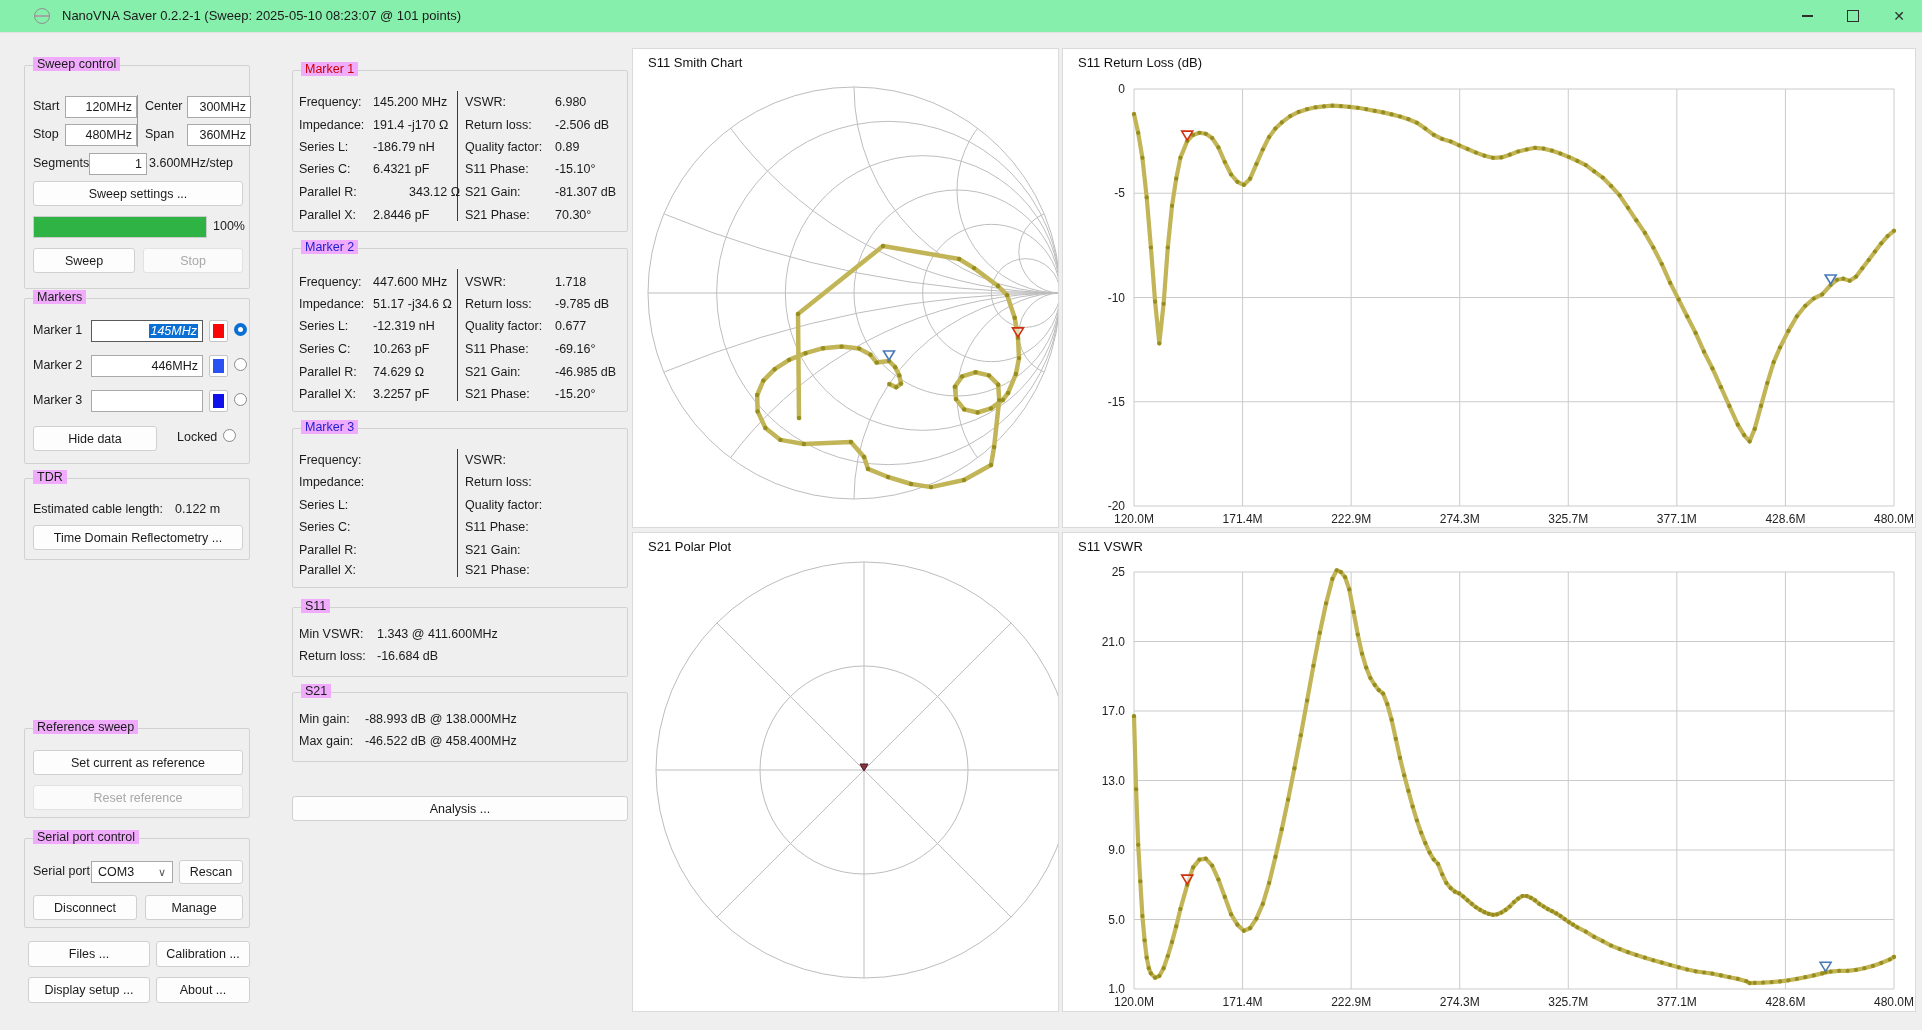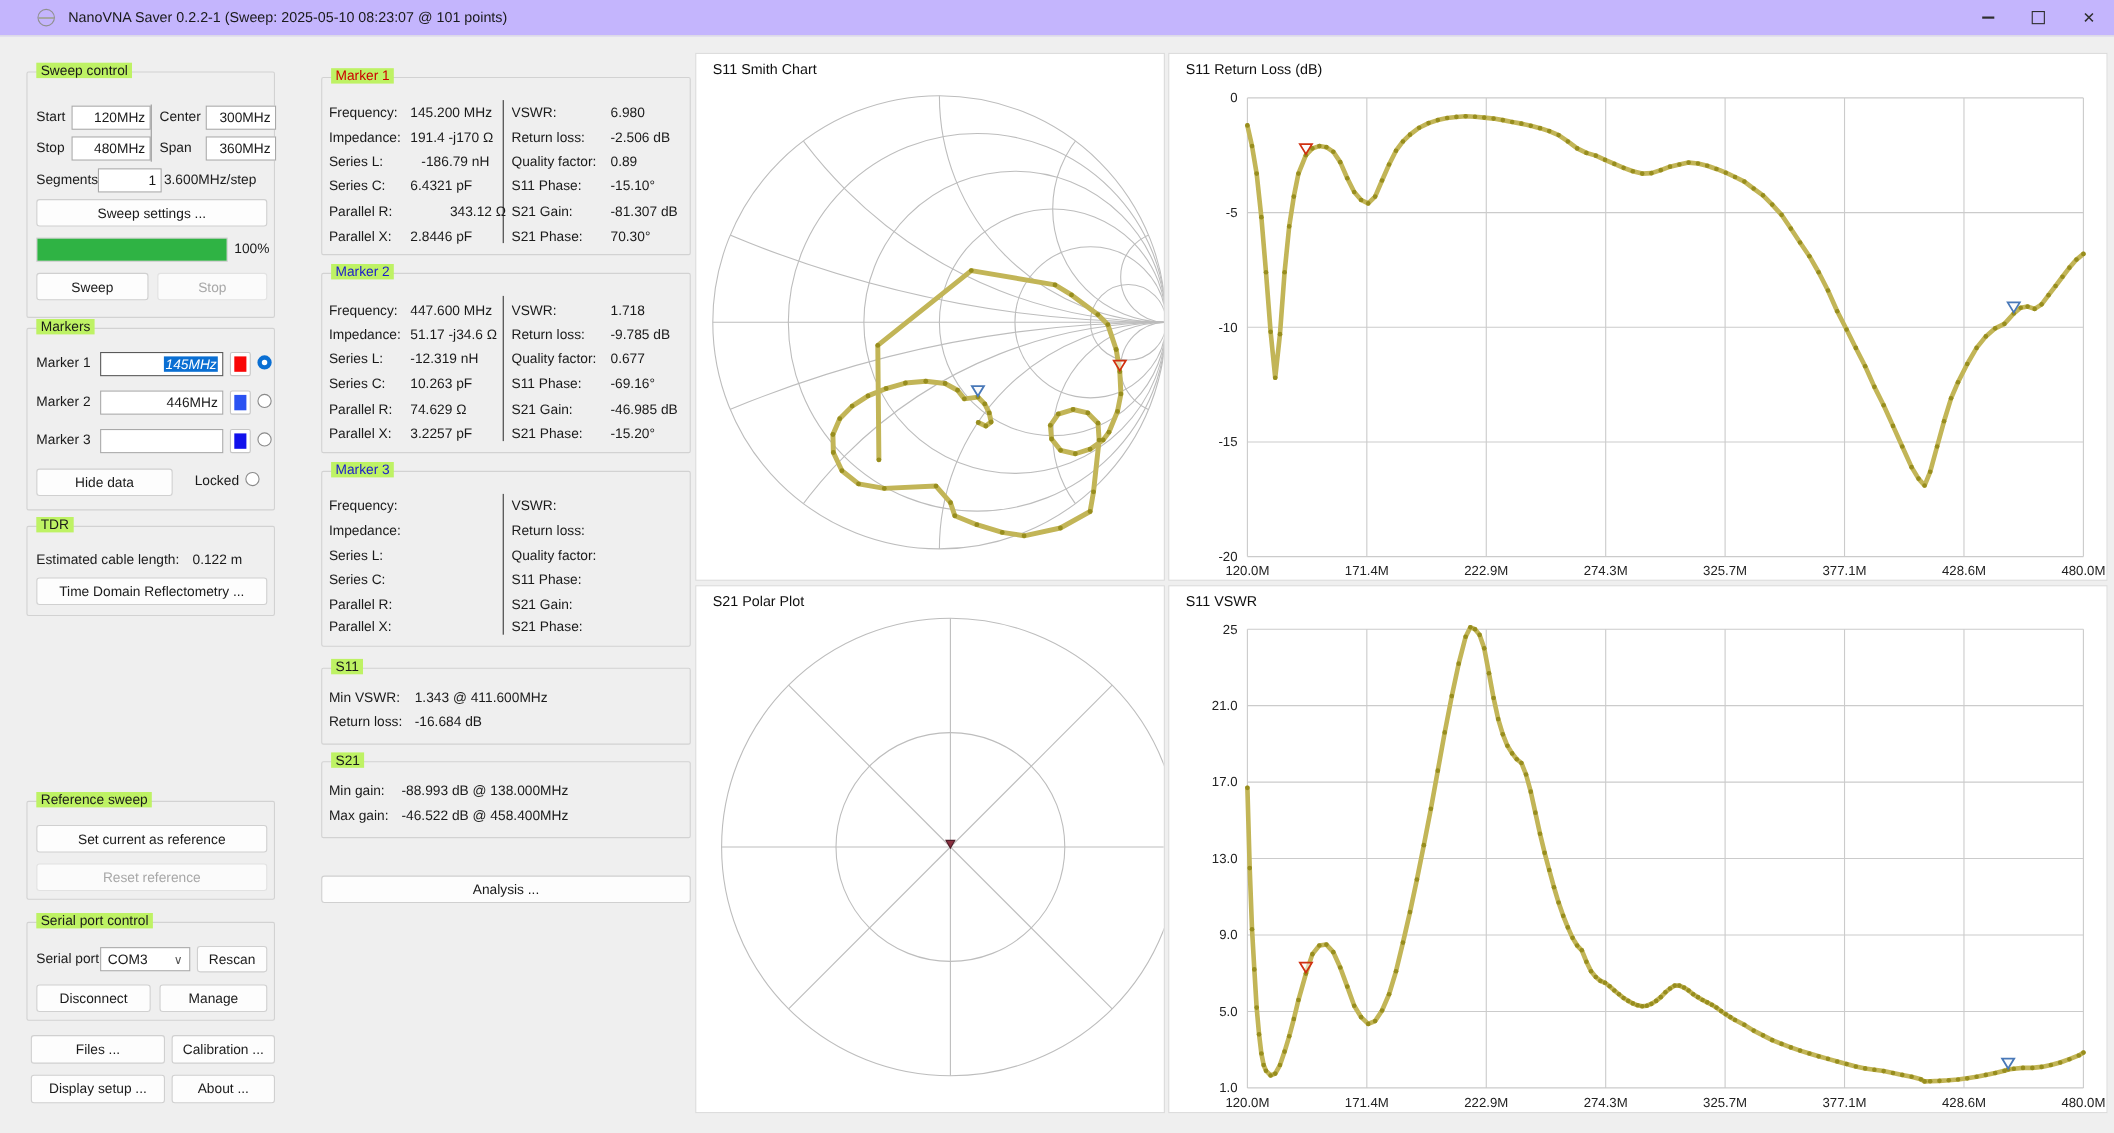--- a/index.html
+++ b/index.html
@@ -2,30 +2,30 @@
 <html><head>
 <meta charset="utf-8">
 <style>
   html,body{margin:0;padding:0;}
   body{
     width:1922px;height:1030px;position:relative;overflow:hidden;
     background:#efefef;color:#1a1a1a;
     font-family:"Liberation Sans", sans-serif;font-size:12.5px;
   }
   
-  .titlebar{position:absolute;left:0;top:0;right:0;height:32px;background:#c4b5fd;border-bottom:1px solid #e2e2e2;text-align:center;}
+  .titlebar{position:absolute;left:0;top:0;right:0;height:32px;background:#86efac;border-bottom:1px solid #e2e2e2;text-align:center;}
   .app-icon{position:absolute;left:34px;top:8px;width:14px;height:14px;border:1.5px solid #909090;border-radius:50%;
     background:linear-gradient(transparent 44%, #a5a5a5 44% 56%, transparent 56%);}
   .title-text{position:absolute;left:62px;top:8px;font-size:13px;white-space:nowrap;}
   .win-btn{position:absolute;top:0;width:46px;height:32px;display:flex;align-items:center;justify-content:center;font-size:14px;color:#2e2e2e;}
   .win-btn .sq{width:10px;height:10px;border:1px solid #2e2e2e;display:block;}
   .win-btn .mn{width:11px;height:1.5px;background:#2e2e2e;display:block;}
   
   .group{position:absolute;border:1px solid #d2d2d2;border-radius:2px;}
-  .gtitle{position:absolute;top:-9px;left:8px;background:#bef264;padding:0 4px;white-space:nowrap;font-size:12.5px;text-align:center;}
+  .gtitle{position:absolute;top:-9px;left:8px;background:#f0abfc;padding:0 4px;white-space:nowrap;font-size:12.5px;text-align:center;}
   .lbl{position:absolute;white-space:nowrap;}
   
   .btn{position:absolute;background:#fdfdfd;border:1px solid #d0d0d0;border-radius:3px;height:23px;
     display:flex;align-items:center;justify-content:center;font-size:12.5px;cursor:default;white-space:nowrap;}
   .btn.disabled{color:#a8a8a8;border-color:#e2e2e2;background:#fbfbfb;}
   .input{position:absolute;background:#fff;border:1px solid #a9a9a9;height:20px;display:flex;align-items:center;
     justify-content:flex-end;padding:0 4px;font-size:12.5px;overflow:hidden;}
   .sel-text{background:#0a6fd3;color:#fff;padding:0 1px;}
   .vline-dark{position:absolute;width:1px;background:#3a3a3a;}
   .vline-mid{position:absolute;width:1px;background:#9a9a9a;}
@@ -198,21 +198,21 @@
     <div class="vline-dark" style="left: 164px; top: 20px; bottom: 10px;"></div>
     <span class="irow-l" style="top: 24px;">Frequency:</span>
     <span class="irow-v" style="top: 24px;">145.200 MHz</span>
     <span class="irow-rl" style="top: 24px;">VSWR:</span>
     <span class="irow-rv" style="top: 24px;">6.980</span>
     <span class="irow-l" style="top: 47px;">Impedance:</span>
     <span class="irow-v" style="top: 47px;">191.4 -j170 Ω</span>
     <span class="irow-rl" style="top: 47px;">Return loss:</span>
     <span class="irow-rv" style="top: 47px;">-2.506 dB</span>
     <span class="irow-l" style="top: 69px;">Series L:</span>
-    <span class="irow-v" style="top: 69px; text-align: center;">-186.79 nH</span>
+    <span class="irow-v" style="top: 69px;">-186.79 nH</span>
     <span class="irow-rl" style="top: 69px;">Quality factor:</span>
     <span class="irow-rv" style="top: 69px;">0.89</span>
     <span class="irow-l" style="top: 91px;">Series C:</span>
     <span class="irow-v" style="top: 91px;">6.4321 pF</span>
     <span class="irow-rl" style="top: 91px;">S11 Phase:</span>
     <span class="irow-rv" style="top: 91px;">-15.10°</span>
     <span class="irow-l" style="top: 114px;">Parallel R:</span>
     <span class="irow-v" style="top: 114px; margin-left: 36px;">343.12 Ω</span>
     <span class="irow-rl" style="top: 114px;">S21 Gain:</span>
     <span class="irow-rv" style="top: 114px;">-81.307 dB</span>

